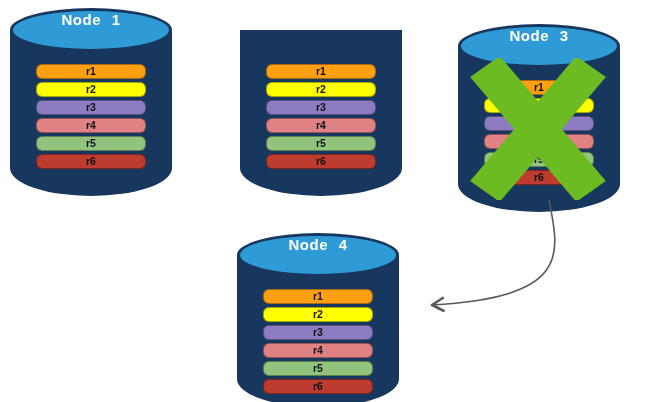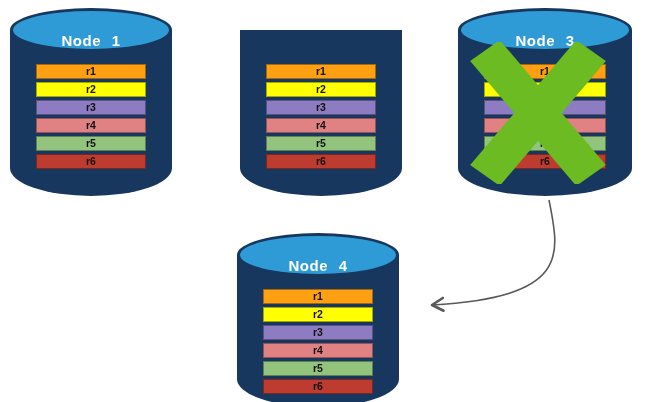--- a/index.html
+++ b/index.html
@@ -28,21 +28,21 @@
   .cyl-top {
     position: absolute;
     top: 0; left: 0; right: 0;
     height: 44px;
     background: var(--cylinder-top);
     border: 3px solid var(--cylinder-body);
     border-radius: 50%;
     box-sizing: border-box;
     z-index: 2;
     display: flex;
-    align-items: flex-end;
+    align-items: flex-start;
     justify-content: center;
   }
   .node-title {
     color: var(--node-title-text);
     font-size: 15px;
     font-weight: bold;
     word-spacing: 6px;
     letter-spacing: 0.5px;
   }
   .rows {
@@ -53,27 +53,27 @@
   }
   .row {
     height: 13px;
     line-height: 13px;
     margin-bottom: 3px;
     text-align: center;
     font-size: 10.5px;
     font-weight: bold;
     color: var(--row-text);
     border: 1px solid rgba(0,0,0,0.35);
-    border-radius: 0;
+    border-radius: 6px;
   }
 
   
   .pos1 { left: 10px;  top: 8px; }
   .pos2 { left: 240px; top: 8px; }
-  .pos3 { left: 458px; top: 8px; padding-left: 12px; }
+  .pos3 { left: 458px; top: 24px; }
   .pos4 { left: 237px; top: 233px; height: 174px; }
 
   
   .fail-x {
     position: absolute;
     left: 2px; top: 34px;
     width: 156px; height: 142px;
     z-index: 6;
   }
   .fail-x line {

